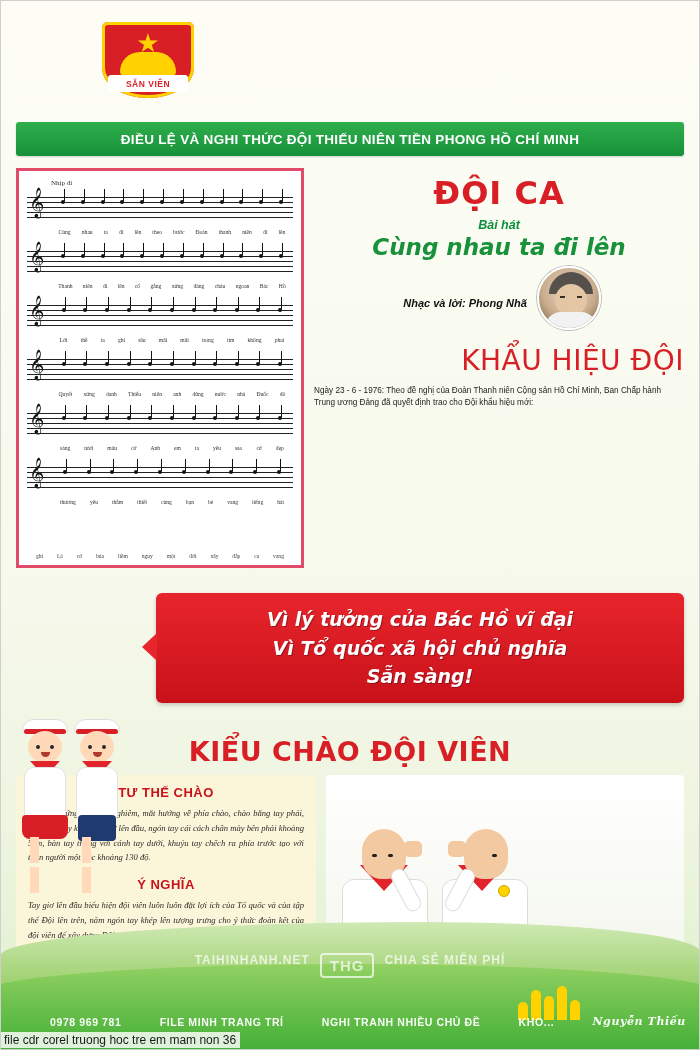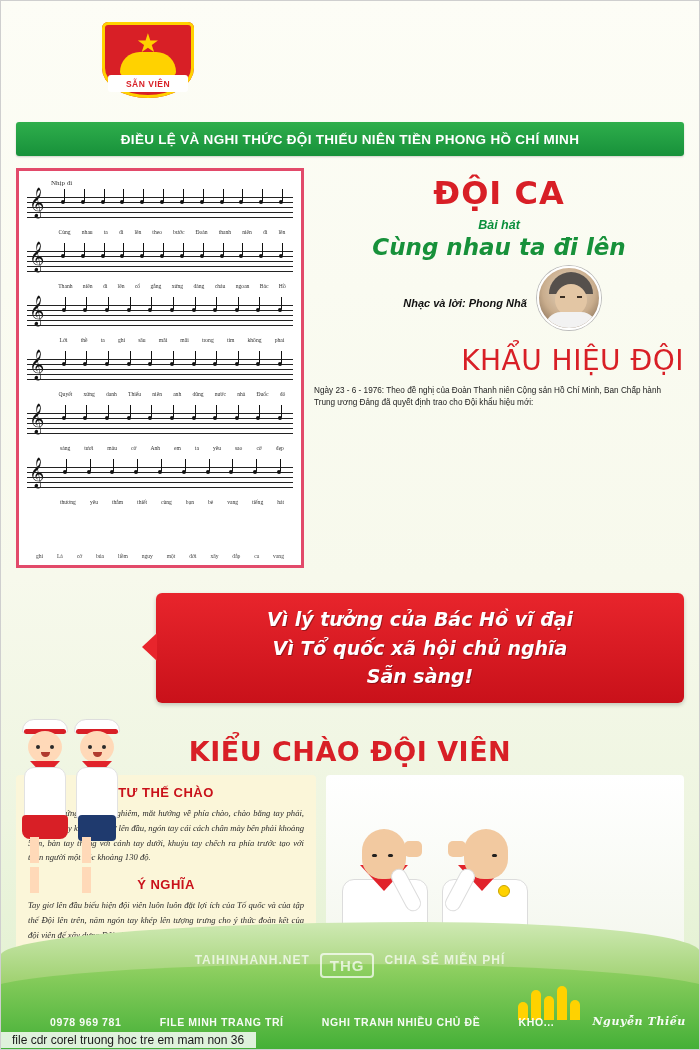--- a/index.html
+++ b/index.html
@@ -331,21 +331,21 @@
     color: #ffffff; font-size: 10.5px; font-weight: bold; letter-spacing: .6px; margin-left: 36px;
   }
   .footer-bar span { opacity: .95; }
   .sign {
     font-family: "DejaVu Serif", serif; font-style: italic; font-size: 11px;
   }
   .bottom-caption {
     position: absolute; left: 0; bottom: 2px;
     font-size: 12px; color: #1a1a1a;
     background: rgba(255,255,255,.82);
-    padding: 1px 12px;
+    padding: 1px 4px;
   }
   .grass {
     position:absolute; right: 120px; bottom: 30px; display:flex; align-items:flex-end; gap:3px;
   }
   .grass i { display:block; width:10px; background:#ffd200; border-radius:6px 6px 0 0; }
 </style>
 </head>
 <body>
 
 <div id="poster">

